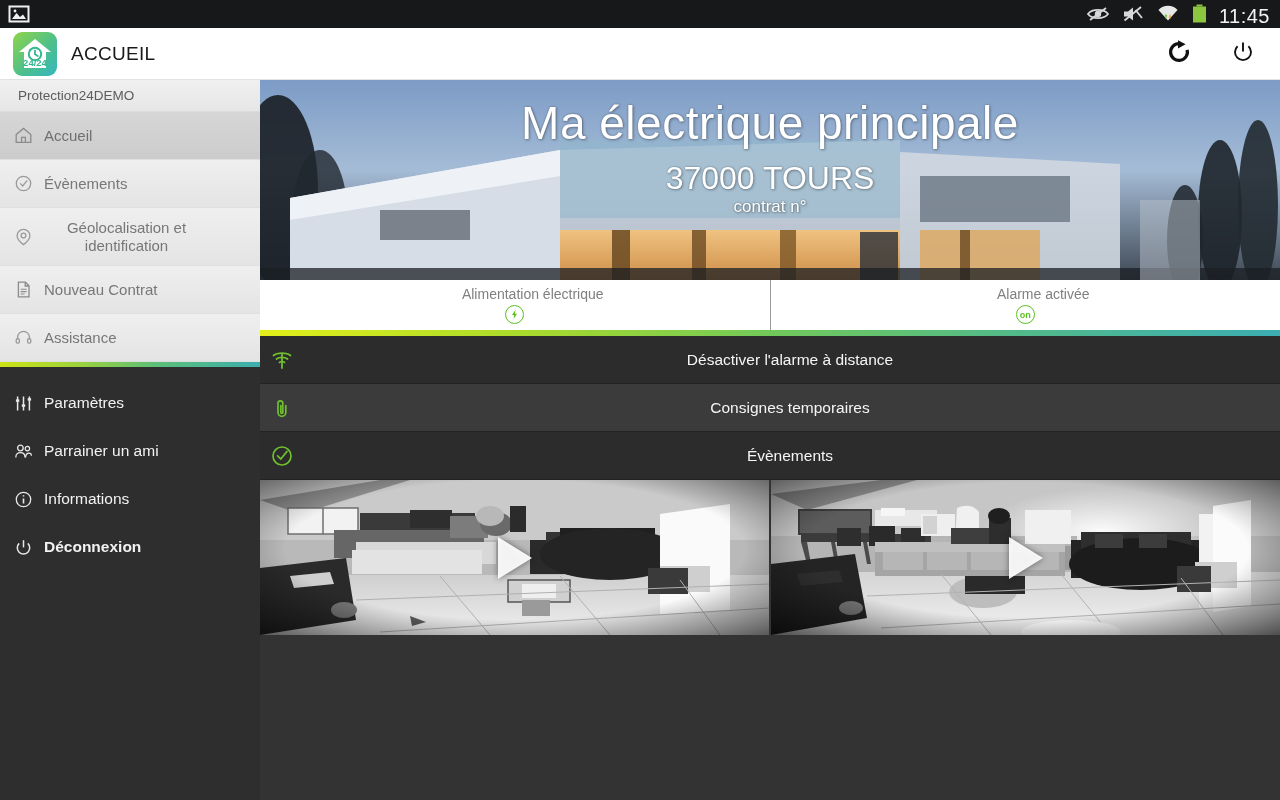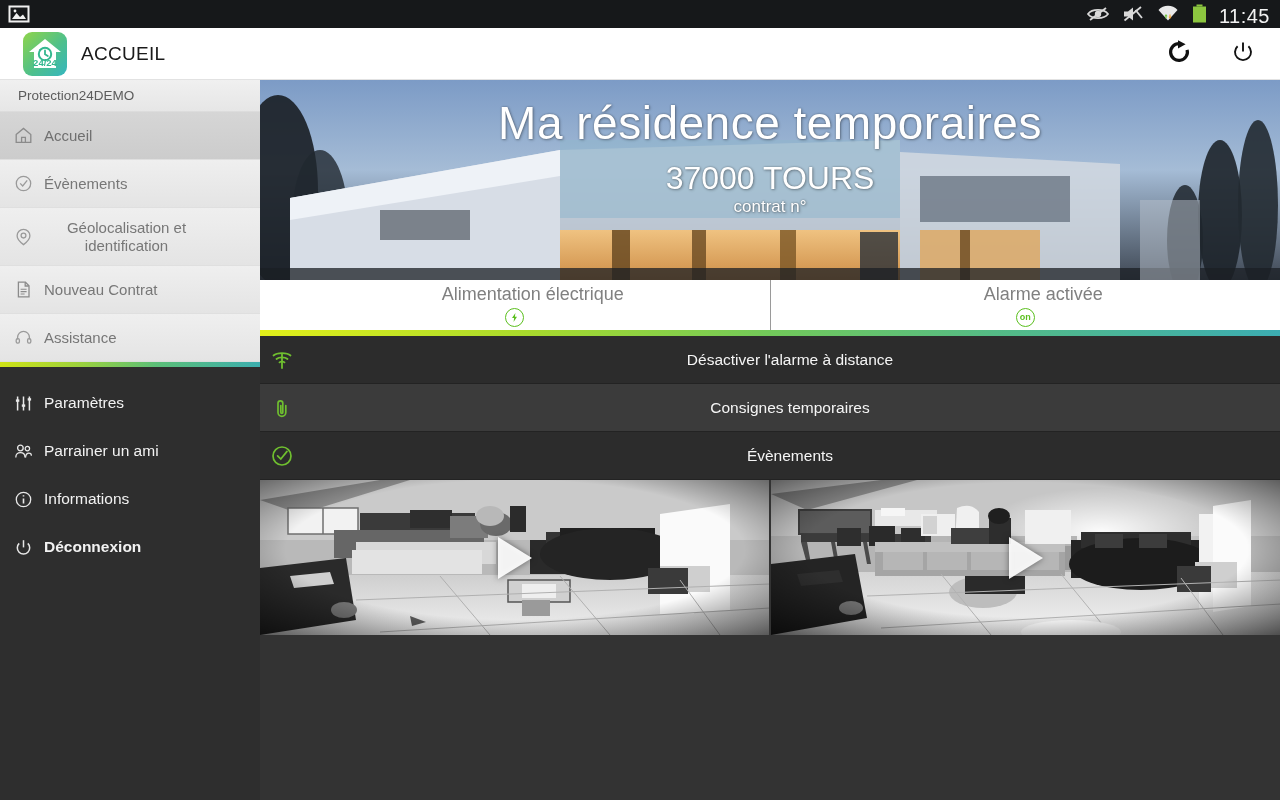--- a/index.html
+++ b/index.html
@@ -20,21 +20,21 @@
   .sb-clock{ color:#f2f2f2; font-size:20px; letter-spacing:.5px; }
   .sb-ico{ display:block; }
 
   
   .actionbar{
     position:absolute; top:28px; left:0; width:1280px; height:52px;
     background:#ffffff; display:flex; align-items:center;
     border-bottom:1px solid #e2e2e2;
   }
   .logo{
-    width:44px; height:44px; margin-left:23px; border-radius:9px;
+    width:44px; height:44px; margin-left:13px; border-radius:9px;
     background:linear-gradient(135deg,#8fd44a 0%,#4fc08a 55%,#35b6c0 100%);
     position:relative; flex:none;
   }
   .logo svg{ position:absolute; inset:0; }
   .ab-title{ color:#1a1a1a; font-size:19px; margin-left:14px; letter-spacing:.3px; }
   .ab-actions{ margin-left:auto; display:flex; align-items:center; gap:34px; padding-right:22px; }
   .ab-btn{ width:30px; height:30px; display:flex; align-items:center; justify-content:center; cursor:pointer; }
 
   
   .sidebar{
@@ -101,21 +101,21 @@
     font-size:17px; color:#ffffff; 
     text-shadow:0 0 2px rgba(0,0,0,.4), 1px 1px 3px rgba(0,0,0,.35);
   }
 
   .status-strip{ display:flex; width:1020px; height:50px; background:#ffffff; }
   .status-cell{
     flex:1; display:flex; flex-direction:column; align-items:center;
     justify-content:center; gap:3px; cursor:pointer;
   }
   .status-cell + .status-cell{ border-left:1px solid #9a9a9a; }
-  .status-cell .cap{ font-size:18px; color:#808080;margin-left:36px; }
+  .status-cell .cap{ font-size:14px; color:#808080;margin-left:36px; }
   .status-badge{
     width:19px; height:19px; border-radius:50%;
     border:1.6px solid #5bbf1e; display:flex; align-items:center;
     justify-content:center; color:#5bbf1e; font-size:9px; font-weight:bold;
   }
 
   .accent-bar{
     height:6px; width:1020px;
     background:linear-gradient(90deg,#e2ef1a 0%,#a9da2c 26%,#72c95a 50%,#54bb86 72%,#3cadb2 100%);
   }
@@ -366,21 +366,21 @@
         <rect x="600" y="152" width="38" height="48" fill="#2b3138" opacity="0.8"></rect>
         <rect x="660" y="150" width="120" height="50" fill="#e0a455" opacity="0.75"></rect>
         <rect x="700" y="150" width="10" height="50" fill="#6a4a22" opacity="0.8"></rect>
 
         <rect x="0" y="188" width="1020" height="12" fill="#1b1f24" opacity="0.75"></rect>
         <rect x="120" y="130" width="90" height="30" fill="#2f3740" opacity="0.55"></rect>
         <rect x="880" y="120" width="60" height="80" fill="#b9c2cc" opacity="0.5"></rect>
       </svg>
     </div>
     <div class="hero-txt">
-      <div class="hero-t1">Ma résidence temporaires</div>
+      <div class="hero-t1">Ma électrique principale</div>
       <div class="hero-t2">37000 TOURS</div>
       <div class="hero-t3">contrat n°</div>
     </div>
   </div>
 
   <div class="status-strip">
     <div class="status-cell">
       <div class="cap">Alimentation électrique</div>
       <div class="status-badge">
         <svg width="11" height="11" viewBox="0 0 11 11">

